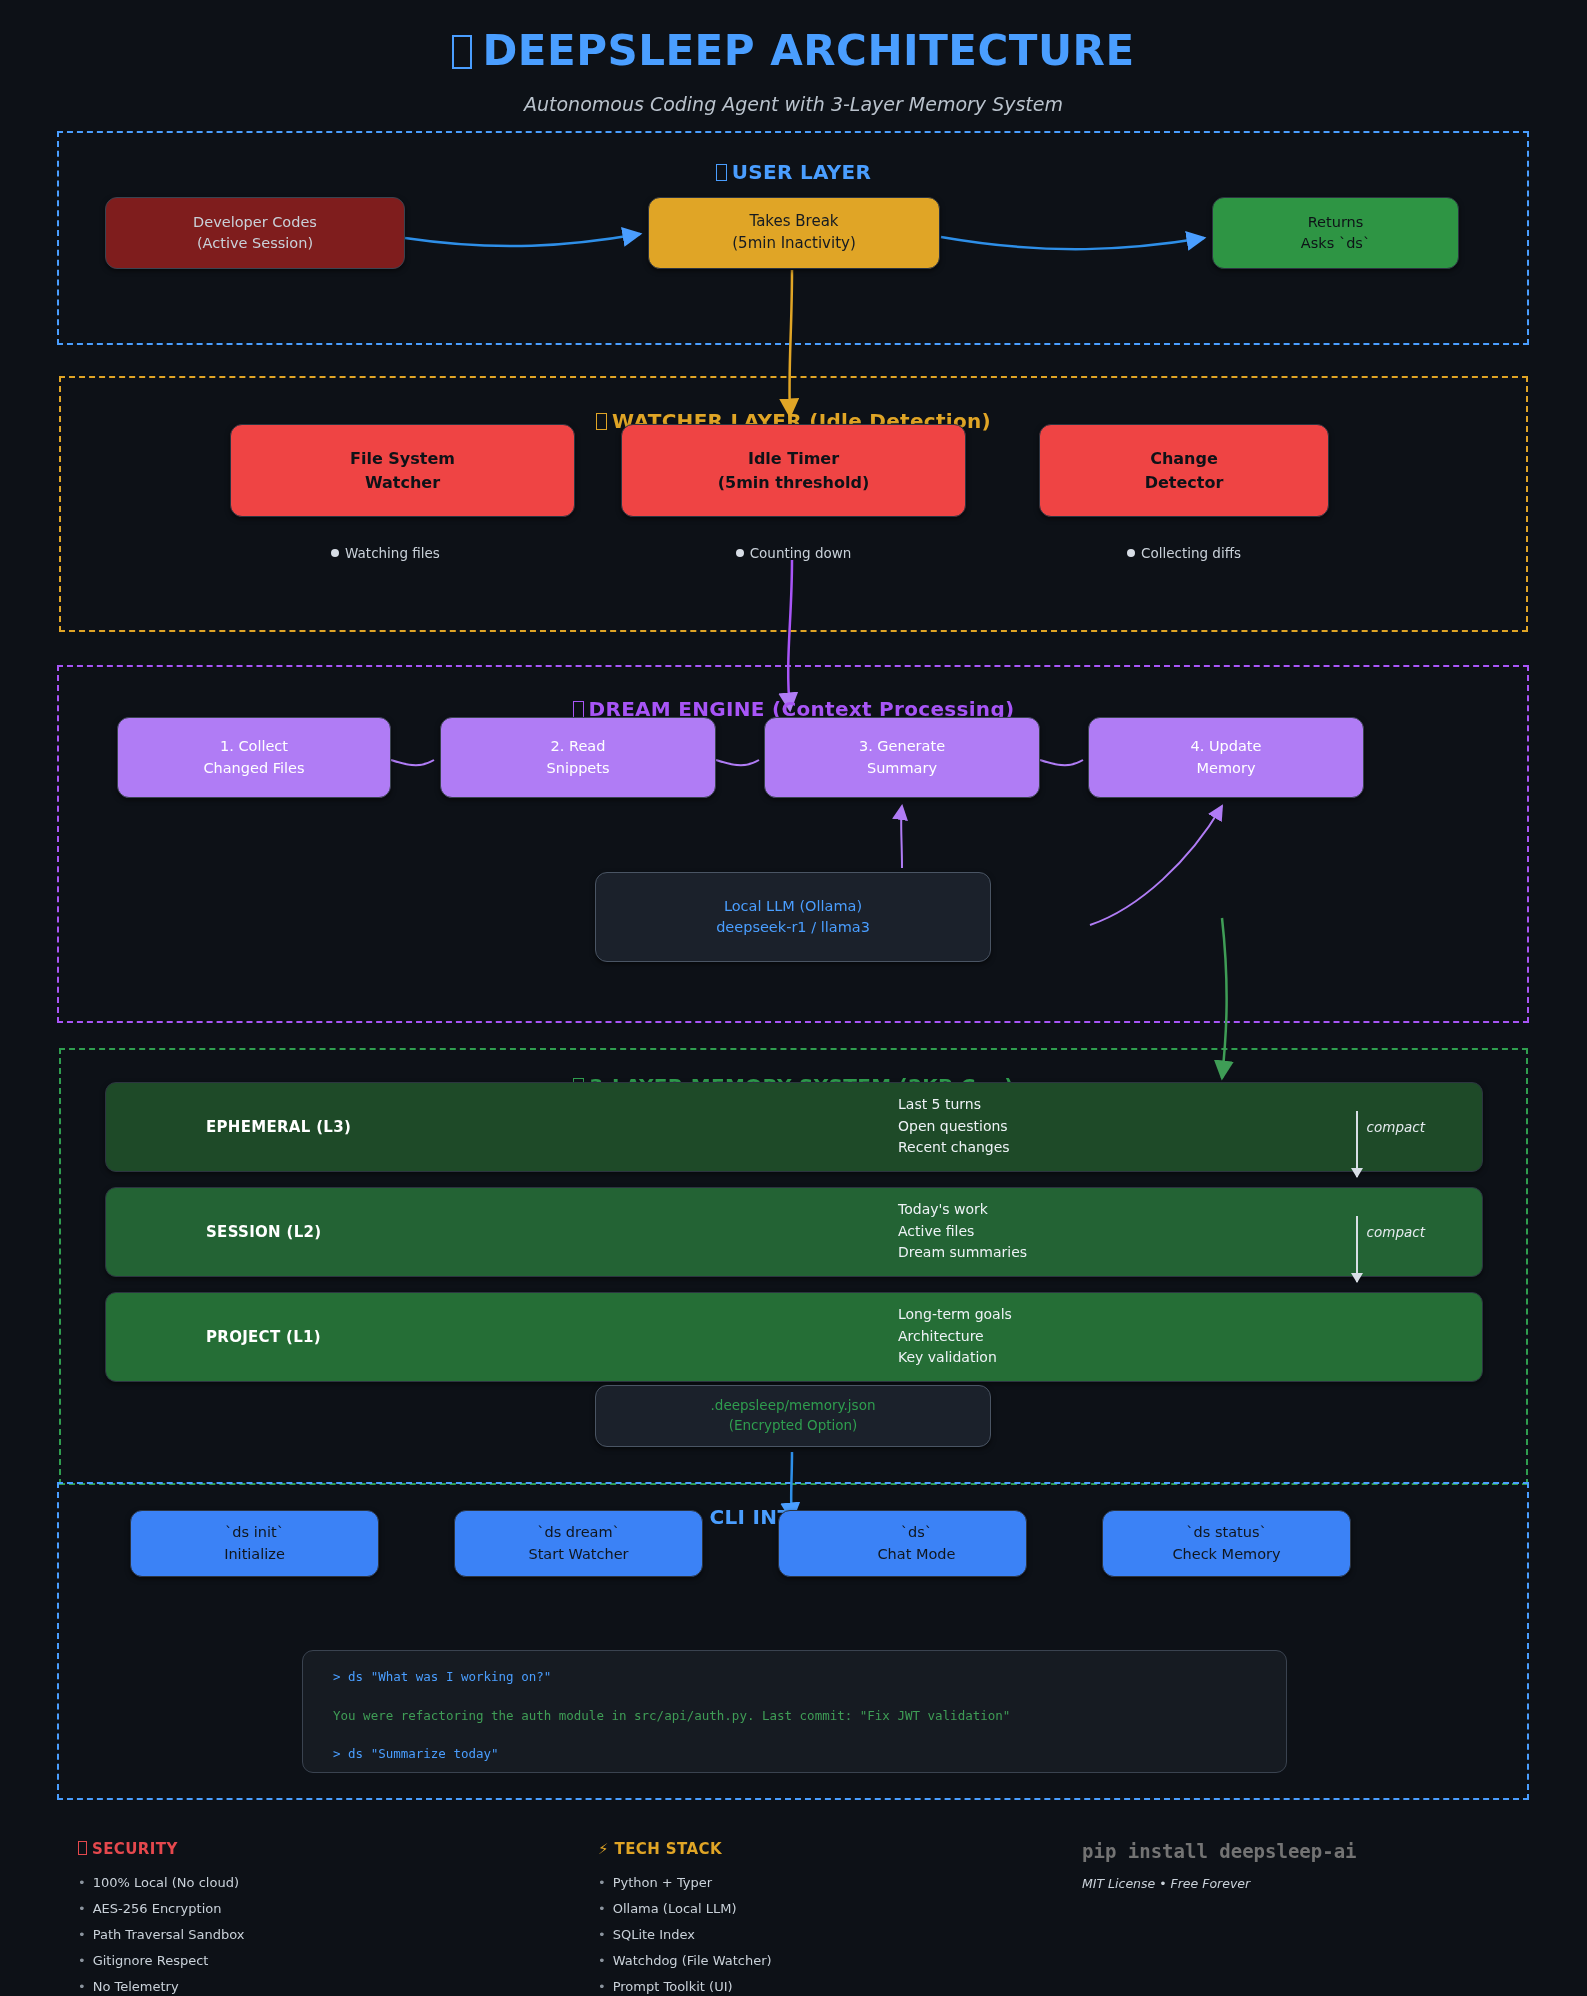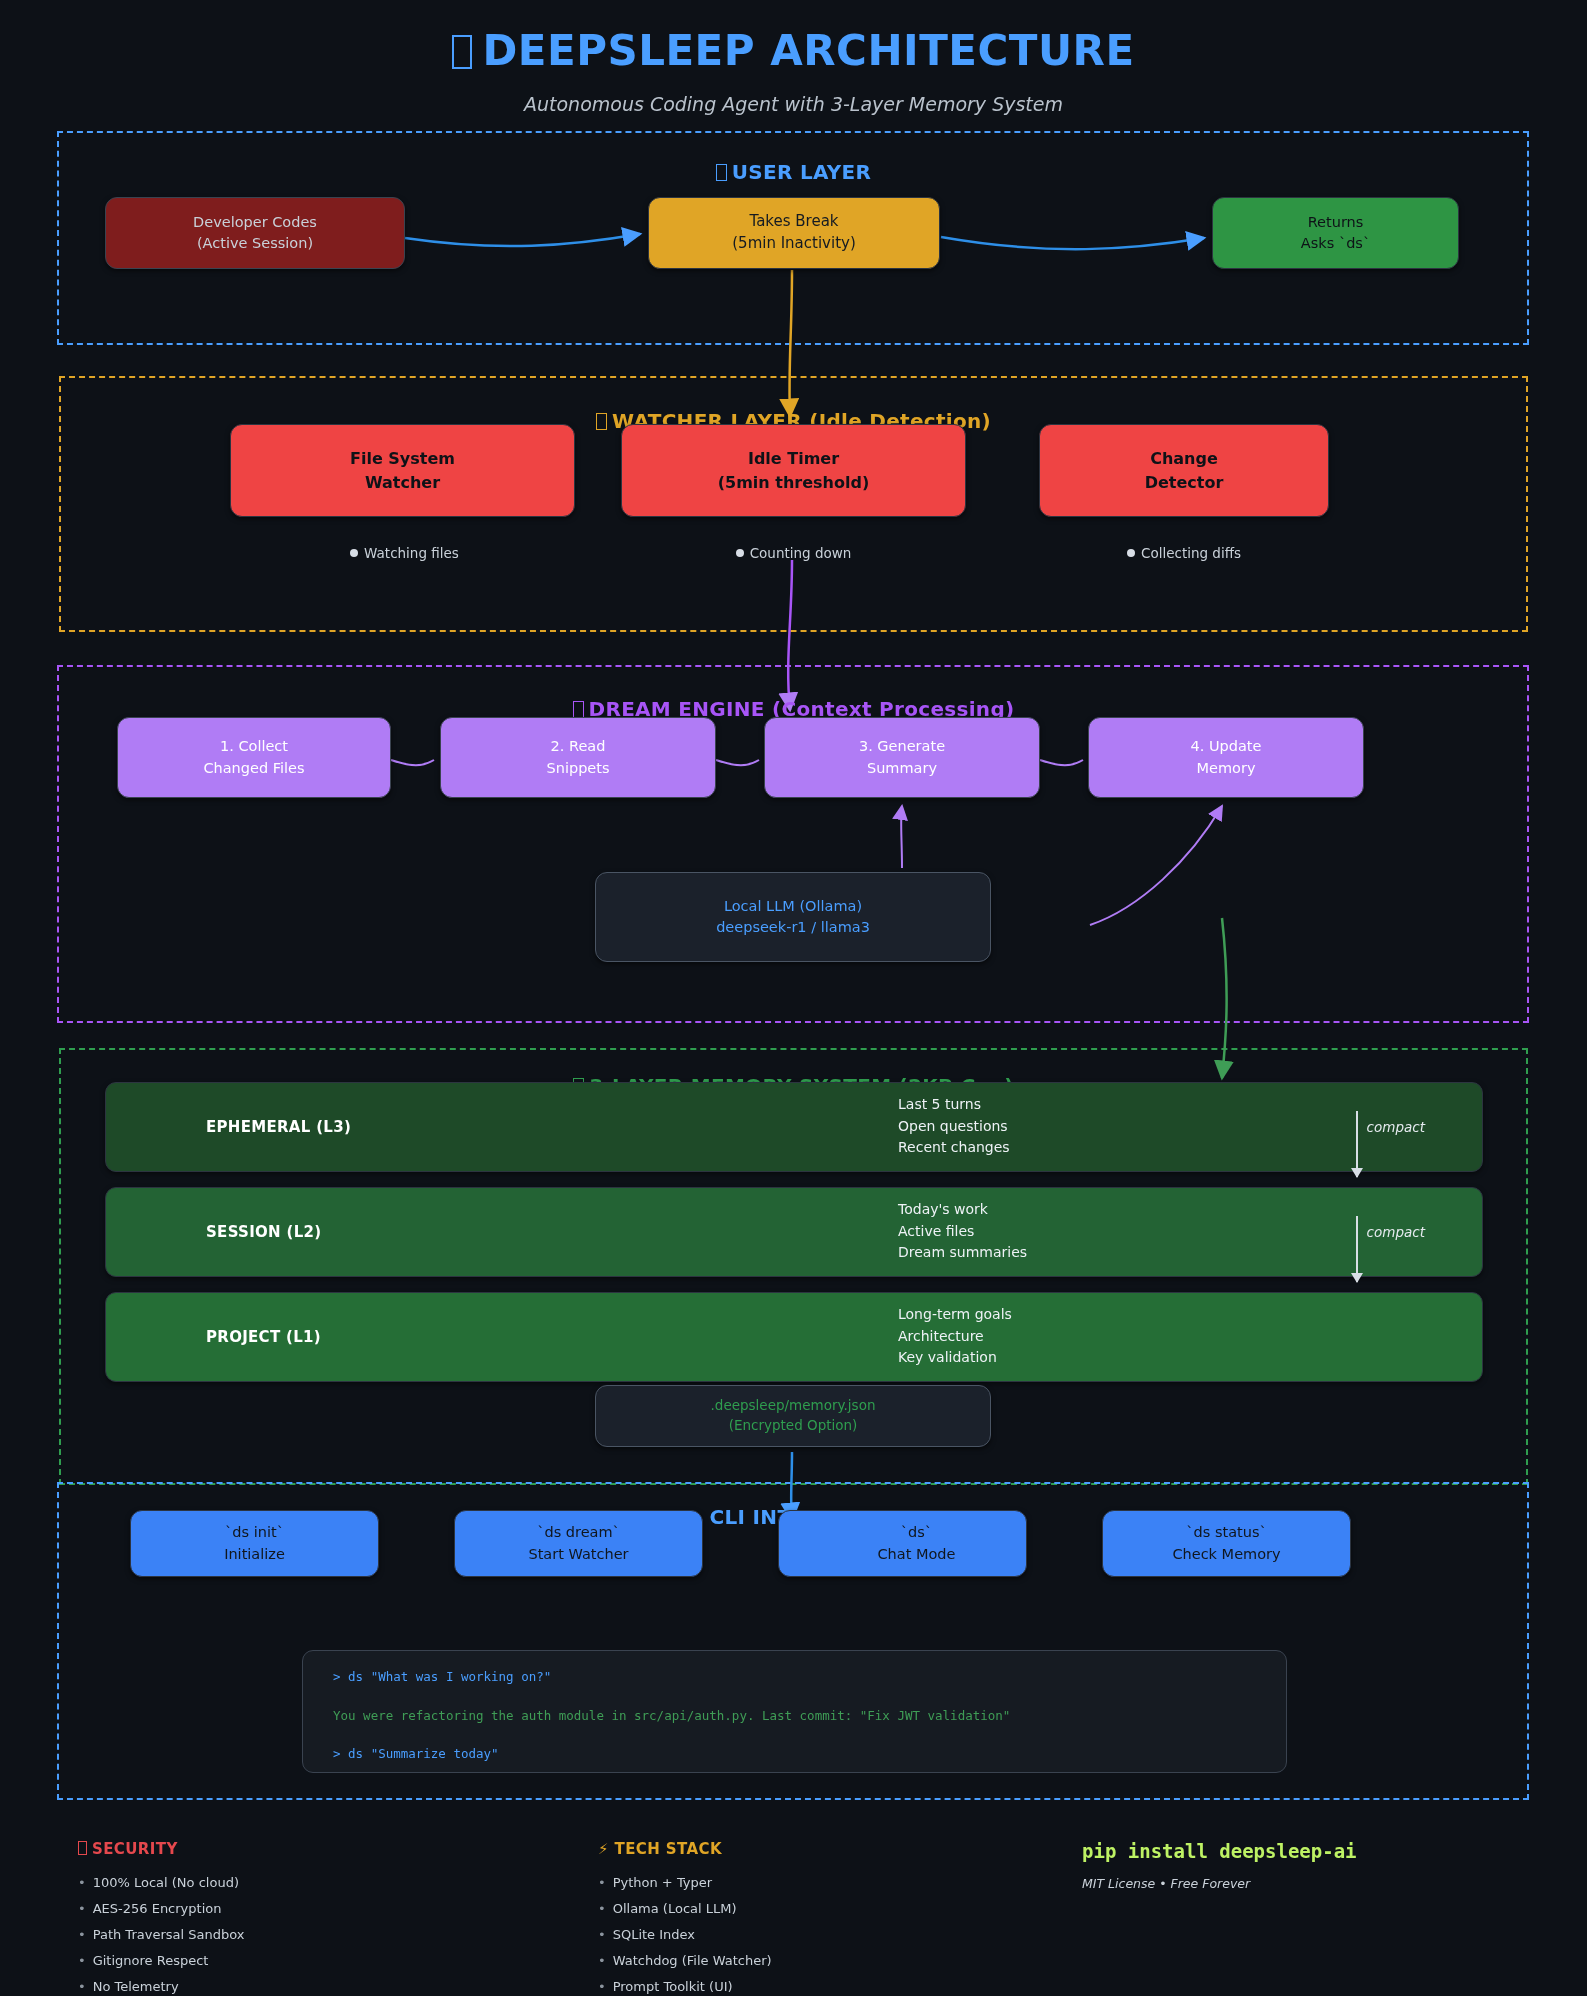--- a/index.html
+++ b/index.html
@@ -78,21 +78,21 @@
   .w3 { left:1039px;top:424px; width:290px; height:93px; }
 
   .status {
     position:absolute; font-size:13.5px; color:#c9d1d9; z-index:2;
     text-align:center; white-space:nowrap;
   }
   .status .dot {
     display:inline-block; width:8px; height:8px; border-radius:50%;
     background:#d8dee6; margin-right:6px; vertical-align:1px;
   }
-  .s1 { top:545px; left:232px; width:345px; }
+  .s1 { top:545px; left:213px; width:345px; }
   .s2 { top:545px; left:621px; width:345px; }
   .s3 { top:545px; left:1039px;width:290px; }
 
   
   .d1 { left:117px; top:717px; width:274px; height:81px; }
   .d2 { left:440px; top:717px; width:276px; height:81px; }
   .d3 { left:764px; top:717px; width:276px; height:81px; }
   .d4 { left:1088px;top:717px; width:276px; height:81px; }
   .dllm { left:595px; top:872px; width:396px; height:90px; }
 
@@ -153,21 +153,21 @@
     border:1.5px solid currentColor; vertical-align:-1px; margin-right:5px; }
   .fcol li { list-style:none; font-size:13px; color:#c9d1d9; margin-bottom:11px; }
   .fcol li::before { content:"\2022"; color:#8b949e; margin-right:7px; }
   .f-sec  { left:78px;  width:440px; }
   .f-sec h3 { color:#e5484d; }
   .f-tech { left:598px; width:440px; }
   .f-tech h3 { color:#e0a526; }
   .f-inst { left:1082px;width:460px; }
   .f-inst .pip {
     font-family:"DejaVu Sans Mono","Liberation Mono",monospace;
-    font-size:19px; font-weight:700; color:#bef264; margin-bottom:14px;
+    font-size:19px; font-weight:700; color:#737373; margin-bottom:14px;
   }
   .f-inst .lic { font-size:12.5px; font-style:italic; color:#c9d1d9; }
 
   
   .wires { position:absolute; inset:0; width:1587px; height:1996px; z-index:1; pointer-events:none; }
 </style>
 </head>
 <body>
 
 <div class="page">

